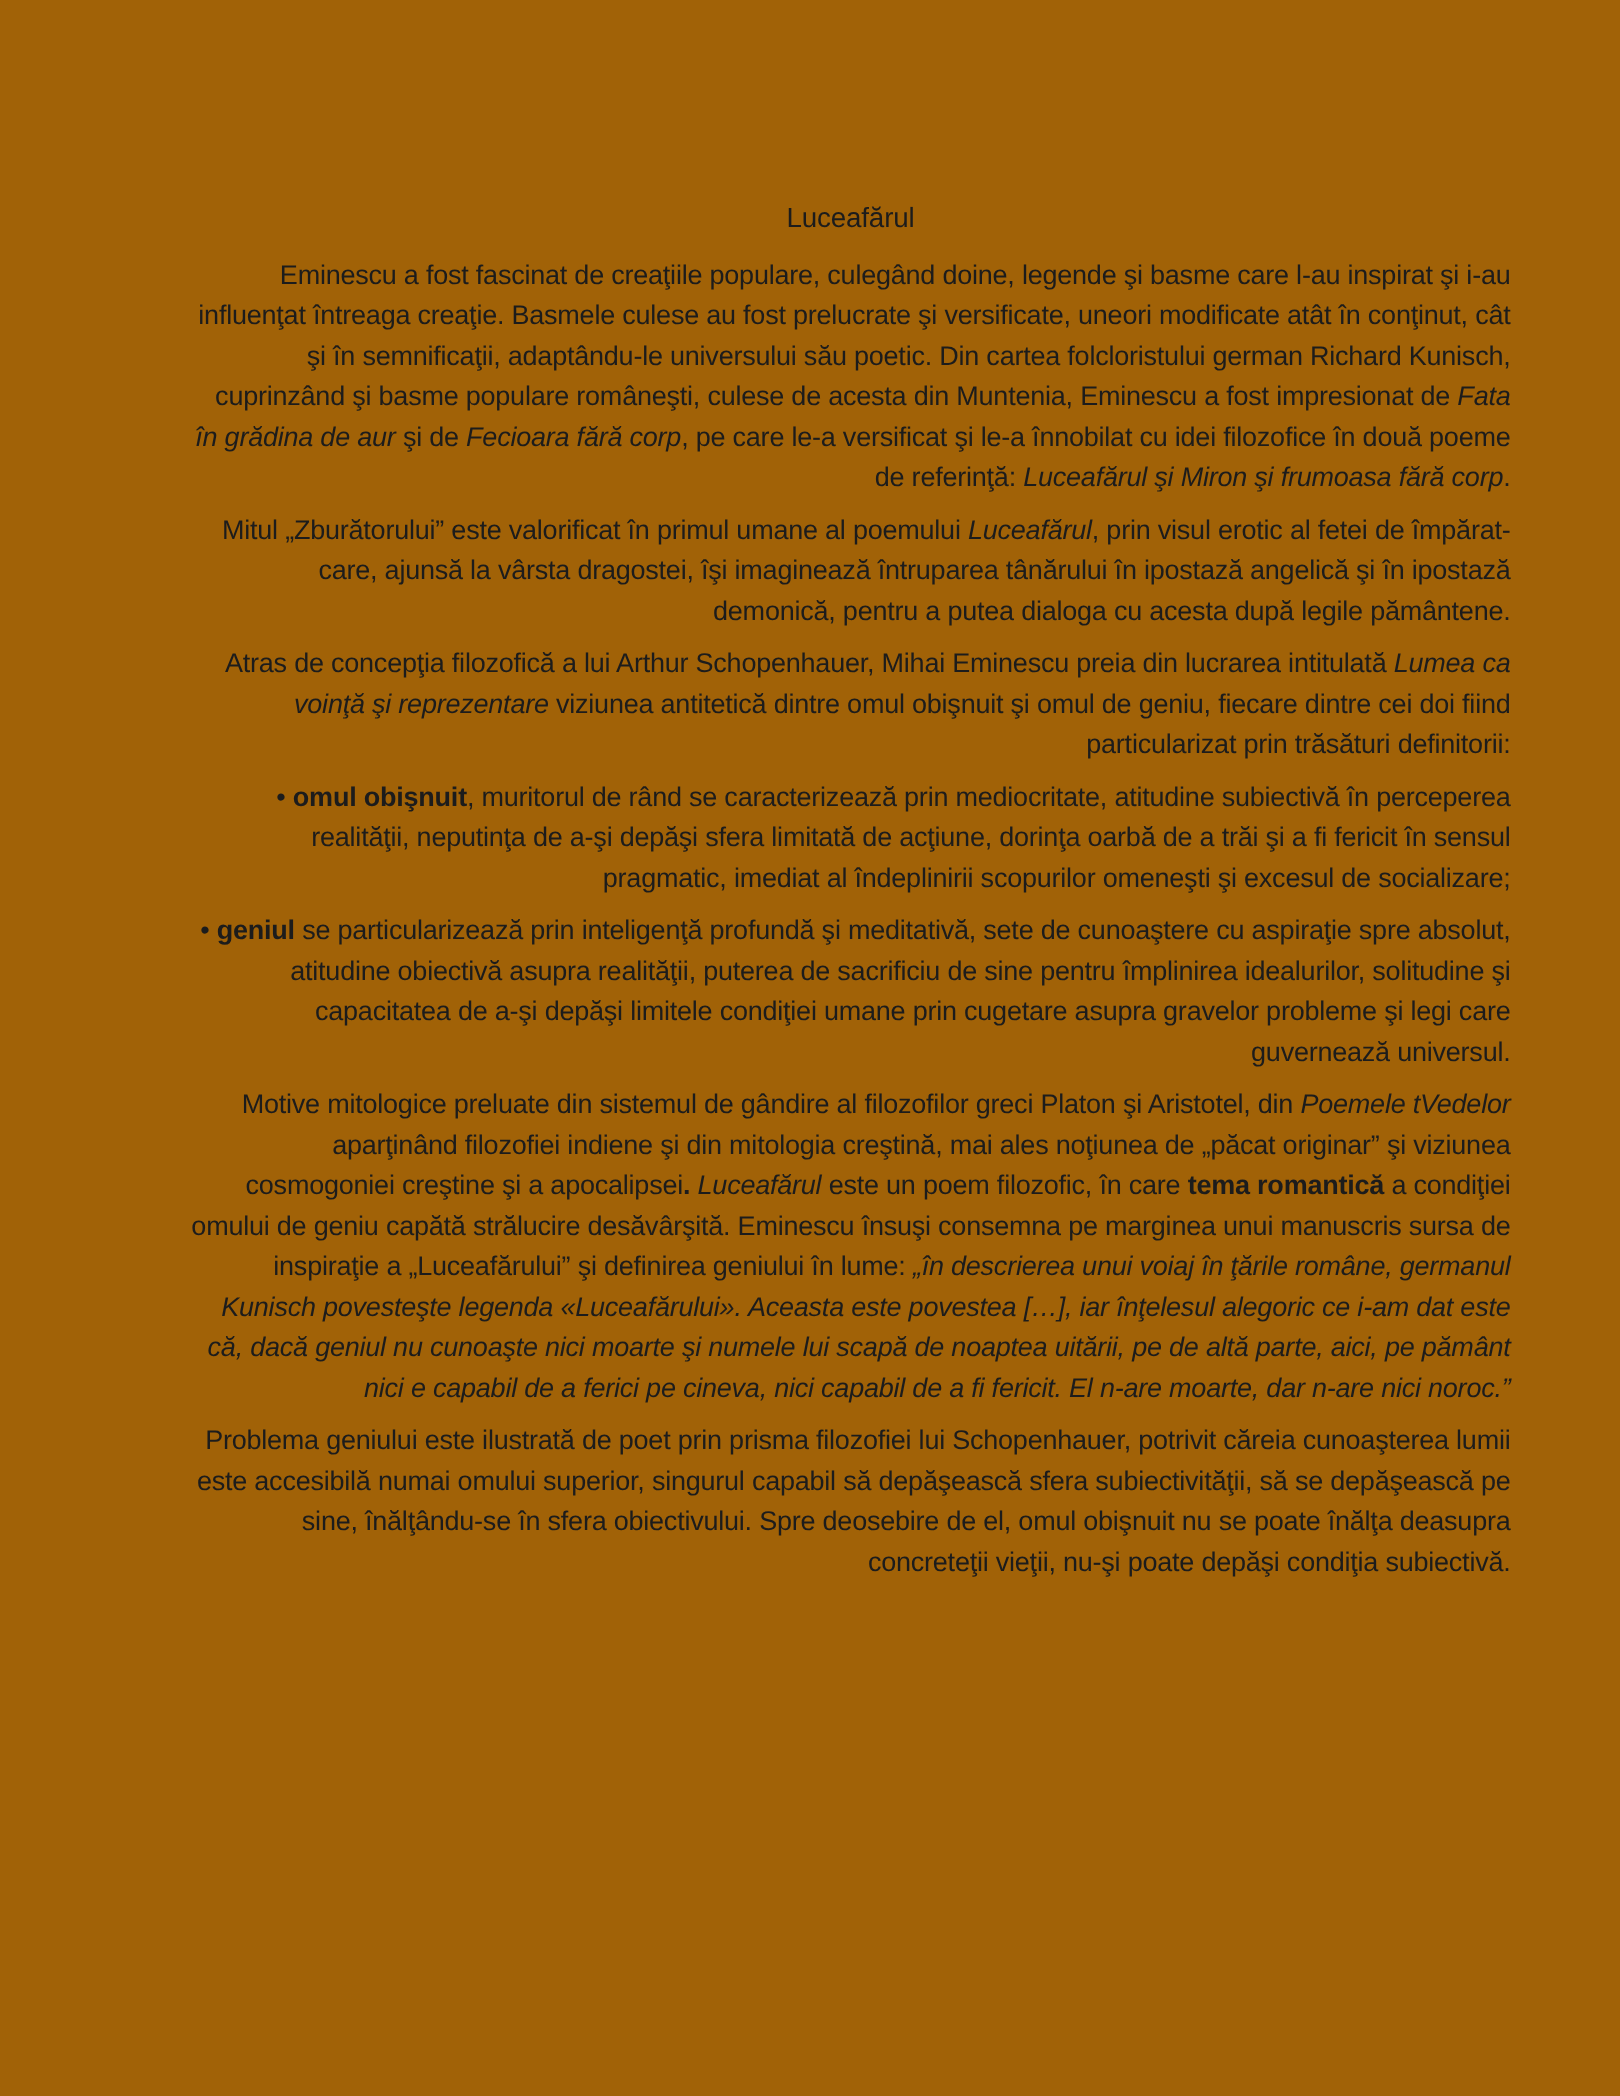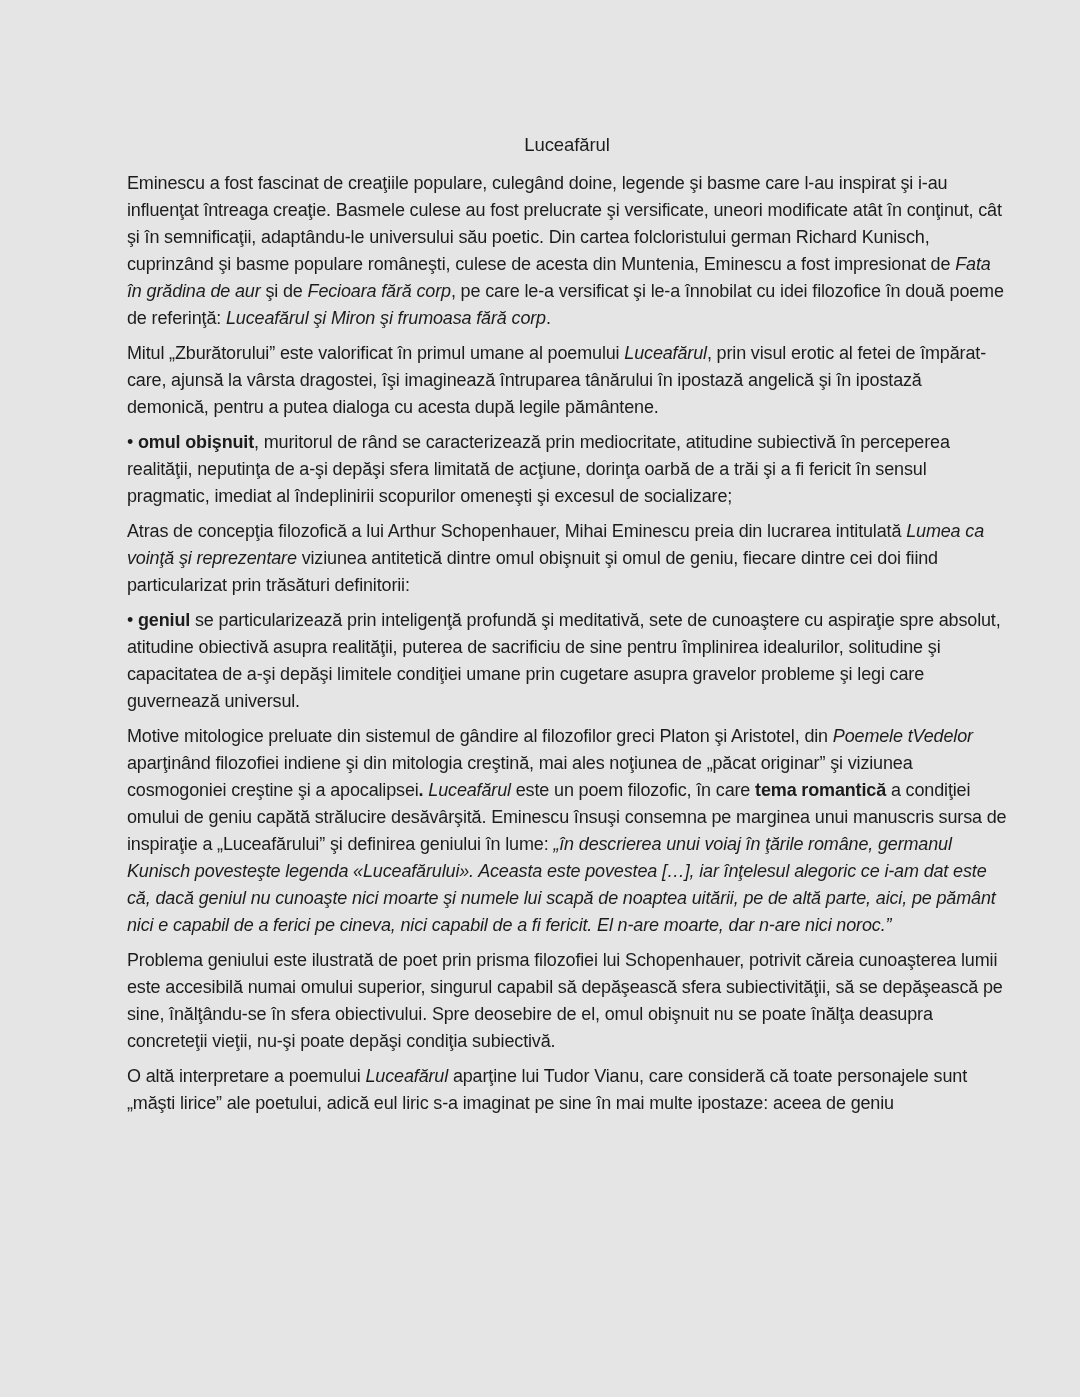--- a/index.html
+++ b/index.html
@@ -1,20 +1,20 @@
 <!DOCTYPE html>
 <html><head>
 <meta charset="utf-8">
 <style>
   html, body { margin: 0; padding: 0; }
   .page {
     position: relative;
     width: 1080px;
     height: 1397px;
-    background: #e5e5e5;
+    background: #a16207;
     overflow: hidden;
     font-family: "Liberation Sans", "DejaVu Sans", sans-serif;
     color: #1c1c1c;
   }
   .doc {
     position: absolute;
     left: 127px;
     top: 131px;
     width: 880px;
   }
@@ -33,35 +33,34 @@
     line-height: 27px;
     letter-spacing: -0.1px;
     margin: 0 0 49px 0;
   }
   .body-text { }
   .para {
     margin: 0 0 8px 0;
     font-size: 18px;
     line-height: 27px;
     letter-spacing: -0.15px;
-    text-align: left;
+    text-align: right;
   }
   .it { font-style: italic; }
   .bd { font-weight: bold; }
 </style>
 </head>
 <body>
 
 <div class="page">
   <div class="doc">
     <p class="title">Luceafărul</p>
     <div class="body-text">
         <p class="para"><span class="">Eminescu a fost fascinat de creaţiile populare, culegând doine, legende şi basme care l-au inspirat şi i-au influenţat întreaga creaţie. Basmele culese au fost prelucrate şi versificate, uneori modificate atât în conţinut, cât şi în semnificaţii, adaptându-le universului său poetic. Din cartea folcloristului german Richard Kunisch, cuprinzând şi basme populare româneşti, culese de acesta din Muntenia, Eminescu a fost impresionat de </span><span class="it">Fata în grădina de aur</span><span class=""> şi de </span><span class="it">Fecioara fără corp</span><span class="">, pe care le-a versificat şi le-a înnobilat cu idei filozofice în două poeme de referinţă: </span><span class="it">Luceafărul şi Miron şi frumoasa fără corp</span><span class="">.</span></p>
         <p class="para"><span class="">Mitul „Zburătorului” este valorificat în primul umane al poemului </span><span class="it">Luceafărul</span><span class="">, prin visul erotic al fetei de împărat-care, ajunsă la vârsta dragostei, îşi imaginează întruparea tânărului în ipostază angelică şi în ipostază demonică, pentru a putea dialoga cu acesta după legile pământene.</span></p>
+        <p class="para"><span class="">Atras de concepţia filozofică a lui Arthur Schopenhauer, Mihai Eminescu preia din lucrarea intitulată </span><span class="it">Lumea ca voinţă şi reprezentare</span><span class=""> viziunea antitetică dintre omul obişnuit şi omul de geniu, fiecare dintre cei doi fiind particularizat prin trăsături definitorii:</span></p>
         <p class="para"><span class="">• </span><span class="bd">omul obişnuit</span><span class="">, muritorul de rând se caracterizează prin mediocritate, atitudine subiectivă în perceperea realităţii, neputinţa de a-şi depăşi sfera limitată de acţiune, dorinţa oarbă de a trăi şi a fi fericit în sensul pragmatic, imediat al îndeplinirii scopurilor omeneşti şi excesul de socializare;</span></p>
-        <p class="para"><span class="">Atras de concepţia filozofică a lui Arthur Schopenhauer, Mihai Eminescu preia din lucrarea intitulată </span><span class="it">Lumea ca voinţă şi reprezentare</span><span class=""> viziunea antitetică dintre omul obişnuit şi omul de geniu, fiecare dintre cei doi fiind particularizat prin trăsături definitorii:</span></p>
         <p class="para"><span class="">• </span><span class="bd">geniul</span><span class=""> se particularizează prin inteligenţă profundă şi meditativă, sete de cunoaştere cu aspiraţie spre absolut, atitudine obiectivă asupra realităţii, puterea de sacrificiu de sine pentru împlinirea idealurilor, solitudine şi capacitatea de a-şi depăşi limitele condiţiei umane prin cugetare asupra gravelor probleme şi legi care guvernează universul.</span></p>
         <p class="para"><span class="">Motive mitologice preluate din sistemul de gândire al filozofilor greci Platon şi Aristotel, din </span><span class="it">Poemele tVedelor</span><span class=""> aparţinând filozofiei indiene şi din mitologia creştină, mai ales noţiunea de „păcat originar” şi viziunea cosmogoniei creştine şi a apocalipsei</span><span class="bd">.</span><span class=""> </span><span class="it">Luceafărul</span><span class=""> este un poem filozofic, în care </span><span class="bd">tema romantică</span><span class=""> a condiţiei omului de geniu capătă strălucire desăvârşită. Eminescu însuşi consemna pe marginea unui manuscris sursa de inspiraţie a „Luceafărului” şi definirea geniului în lume: </span><span class="it">„în descrierea unui voiaj în ţările române, germanul Kunisch povesteşte legenda «Luceafărului». Aceasta este povestea […], iar înţelesul alegoric ce i-am dat este că, dacă geniul nu cunoaşte nici moarte şi numele lui scapă de noaptea uitării, pe de altă parte, aici, pe pământ nici e capabil de a ferici pe cineva, nici capabil de a fi fericit. El n-are moarte, dar n-are nici noroc.”</span></p>
         <p class="para"><span class="">Problema geniului este ilustrată de poet prin prisma filozofiei lui Schopenhauer, potrivit căreia cunoaşterea lumii este accesibilă numai omului superior, singurul capabil să depăşească sfera subiectivităţii, să se depăşească pe sine, înălţându-se în sfera obiectivului. Spre deosebire de el, omul obişnuit nu se poate înălţa deasupra concreteţii vieţii, nu-şi poate depăşi condiţia subiectivă.</span></p>
-        <p class="para"><span class="">O altă interpretare a poemului </span><span class="it">Luceafărul</span><span class=""> aparţine lui Tudor Vianu, care consideră că toate personajele sunt „măşti lirice” ale poetului, adică eul liric s-a imaginat pe sine în mai multe ipostaze: aceea de geniu</span></p>
       </div>
   </div>
 </div>
 
 </body></html>

